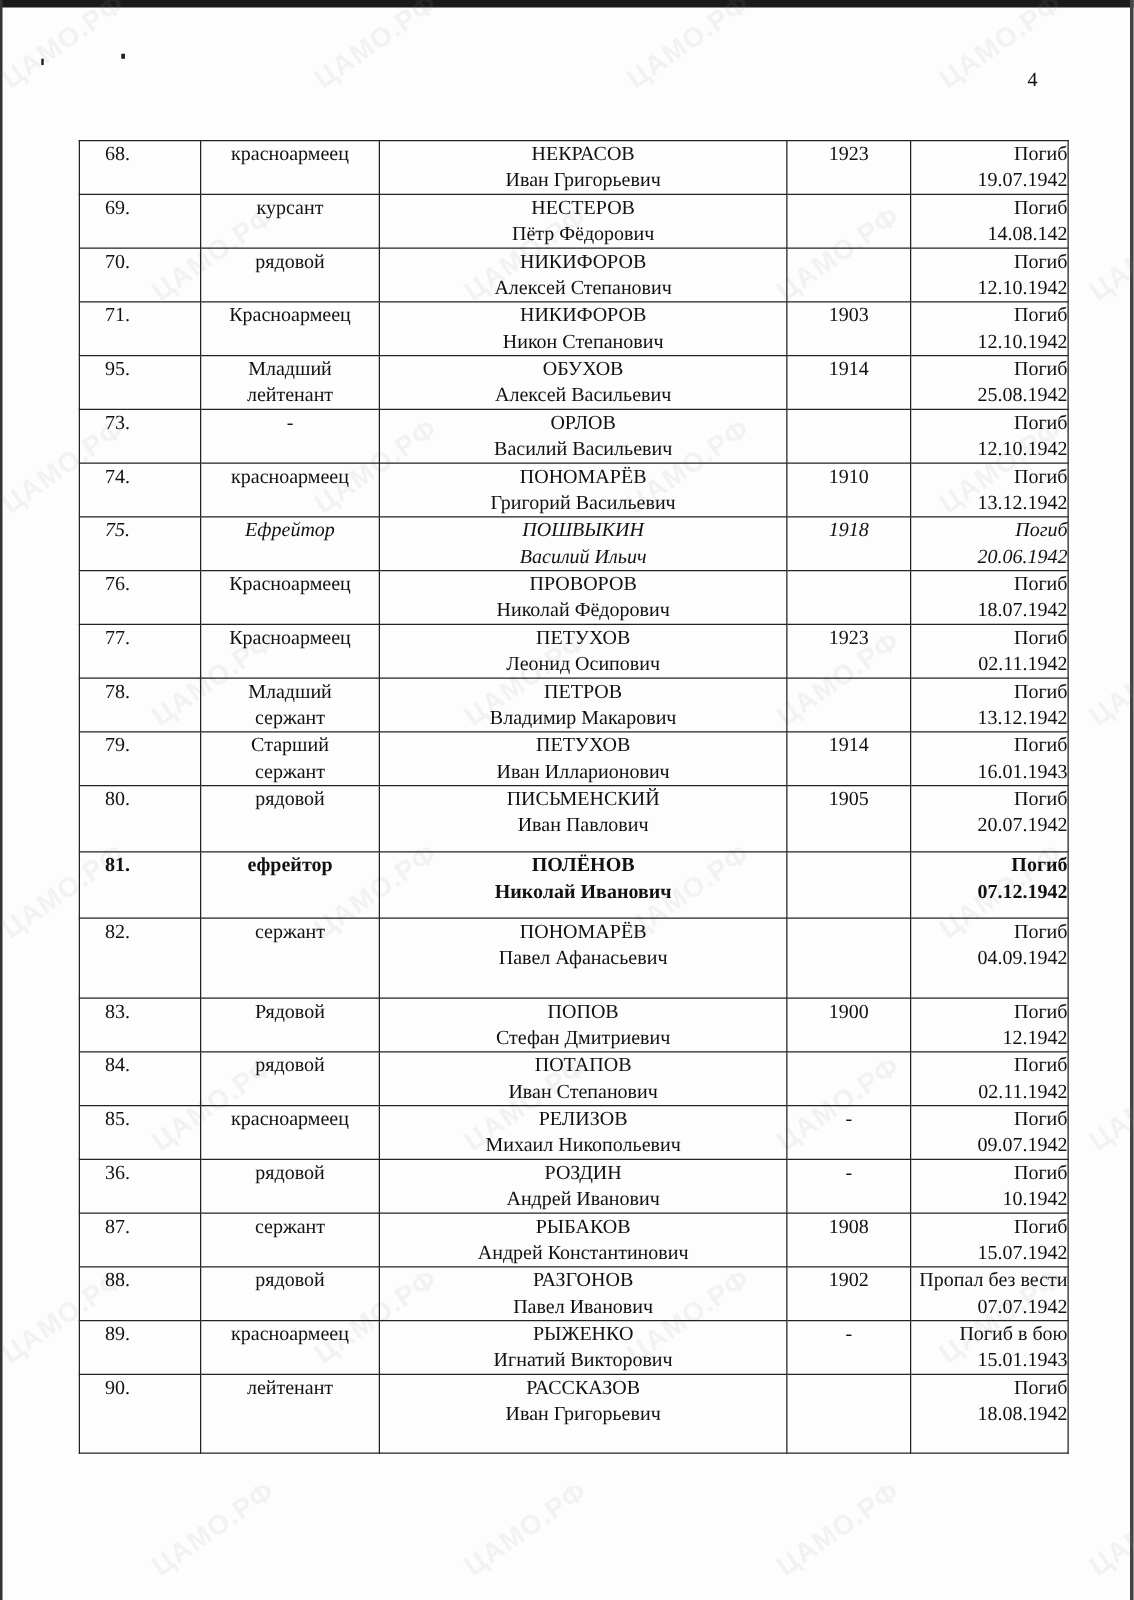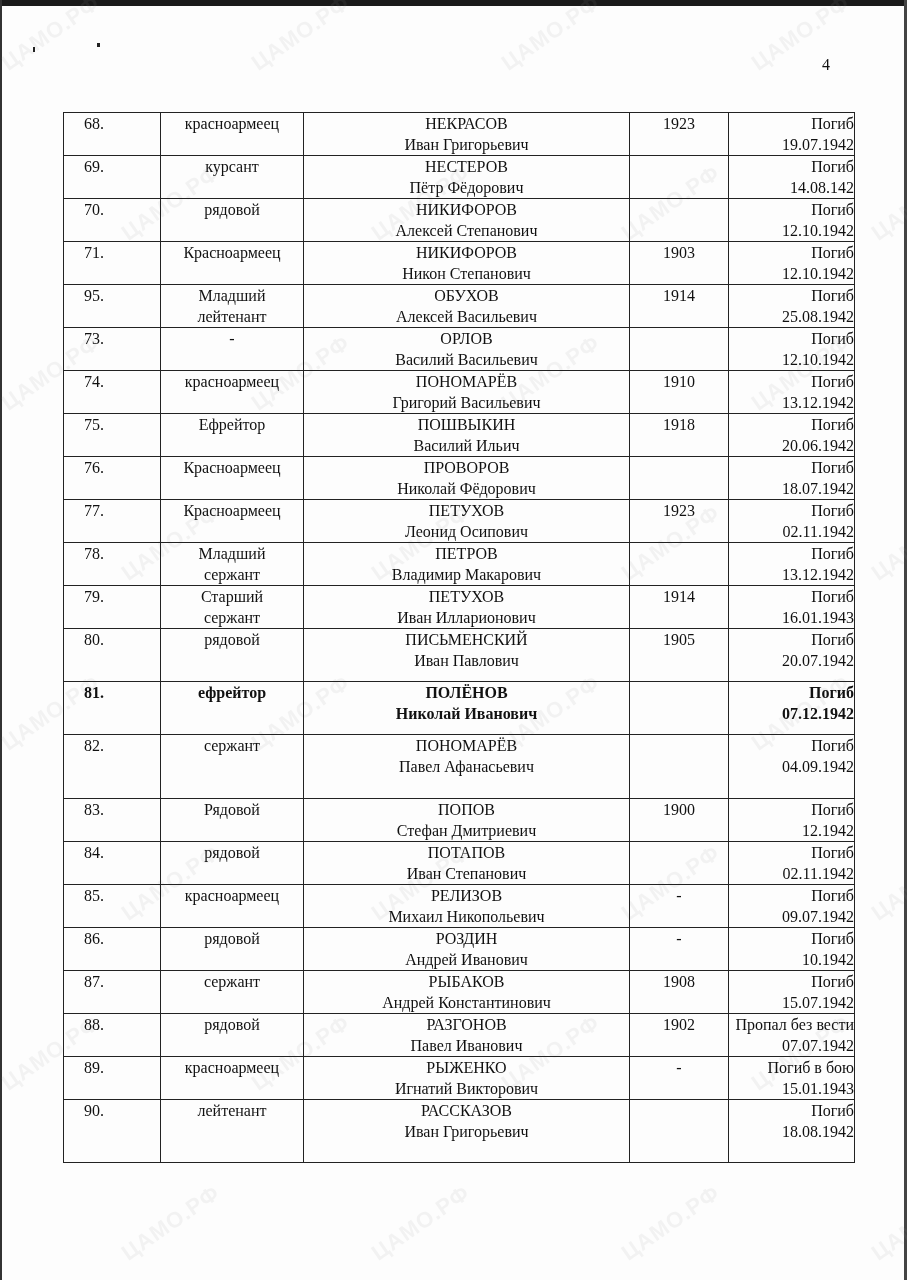--- a/index.html
+++ b/index.html
@@ -172,21 +172,21 @@
         <td class="name">
           <span class="line">ПОНОМАРЁВ</span>
           <span class="line">Григорий Васильевич</span>
         </td>
         <td class="year">1910</td>
         <td class="status">
           <span class="line">Погиб</span>
           <span class="line">13.12.1942</span>
         </td>
       </tr>
-      <tr style="height: 43px;">
+      <tr style="height: 43px; font-style: italic;">
         <td class="num">75.</td>
         <td class="rank">
           <span class="line">Ефрейтор</span>
         </td>
         <td class="name">
           <span class="line">ПОШВЫКИН</span>
           <span class="line">Василий Ильич</span>
         </td>
         <td class="year">1918</td>
         <td class="status">
@@ -340,21 +340,21 @@
           <span class="line">РЕЛИЗОВ</span>
           <span class="line">Михаил Никопольевич</span>
         </td>
         <td class="year">-</td>
         <td class="status">
           <span class="line">Погиб</span>
           <span class="line">09.07.1942</span>
         </td>
       </tr>
       <tr style="height: 43px;">
-        <td class="num">86.</td>
+        <td class="num">36.</td>
         <td class="rank">
           <span class="line">рядовой</span>
         </td>
         <td class="name">
           <span class="line">РОЗДИН</span>
           <span class="line">Андрей Иванович</span>
         </td>
         <td class="year">-</td>
         <td class="status">
           <span class="line">Погиб</span>

